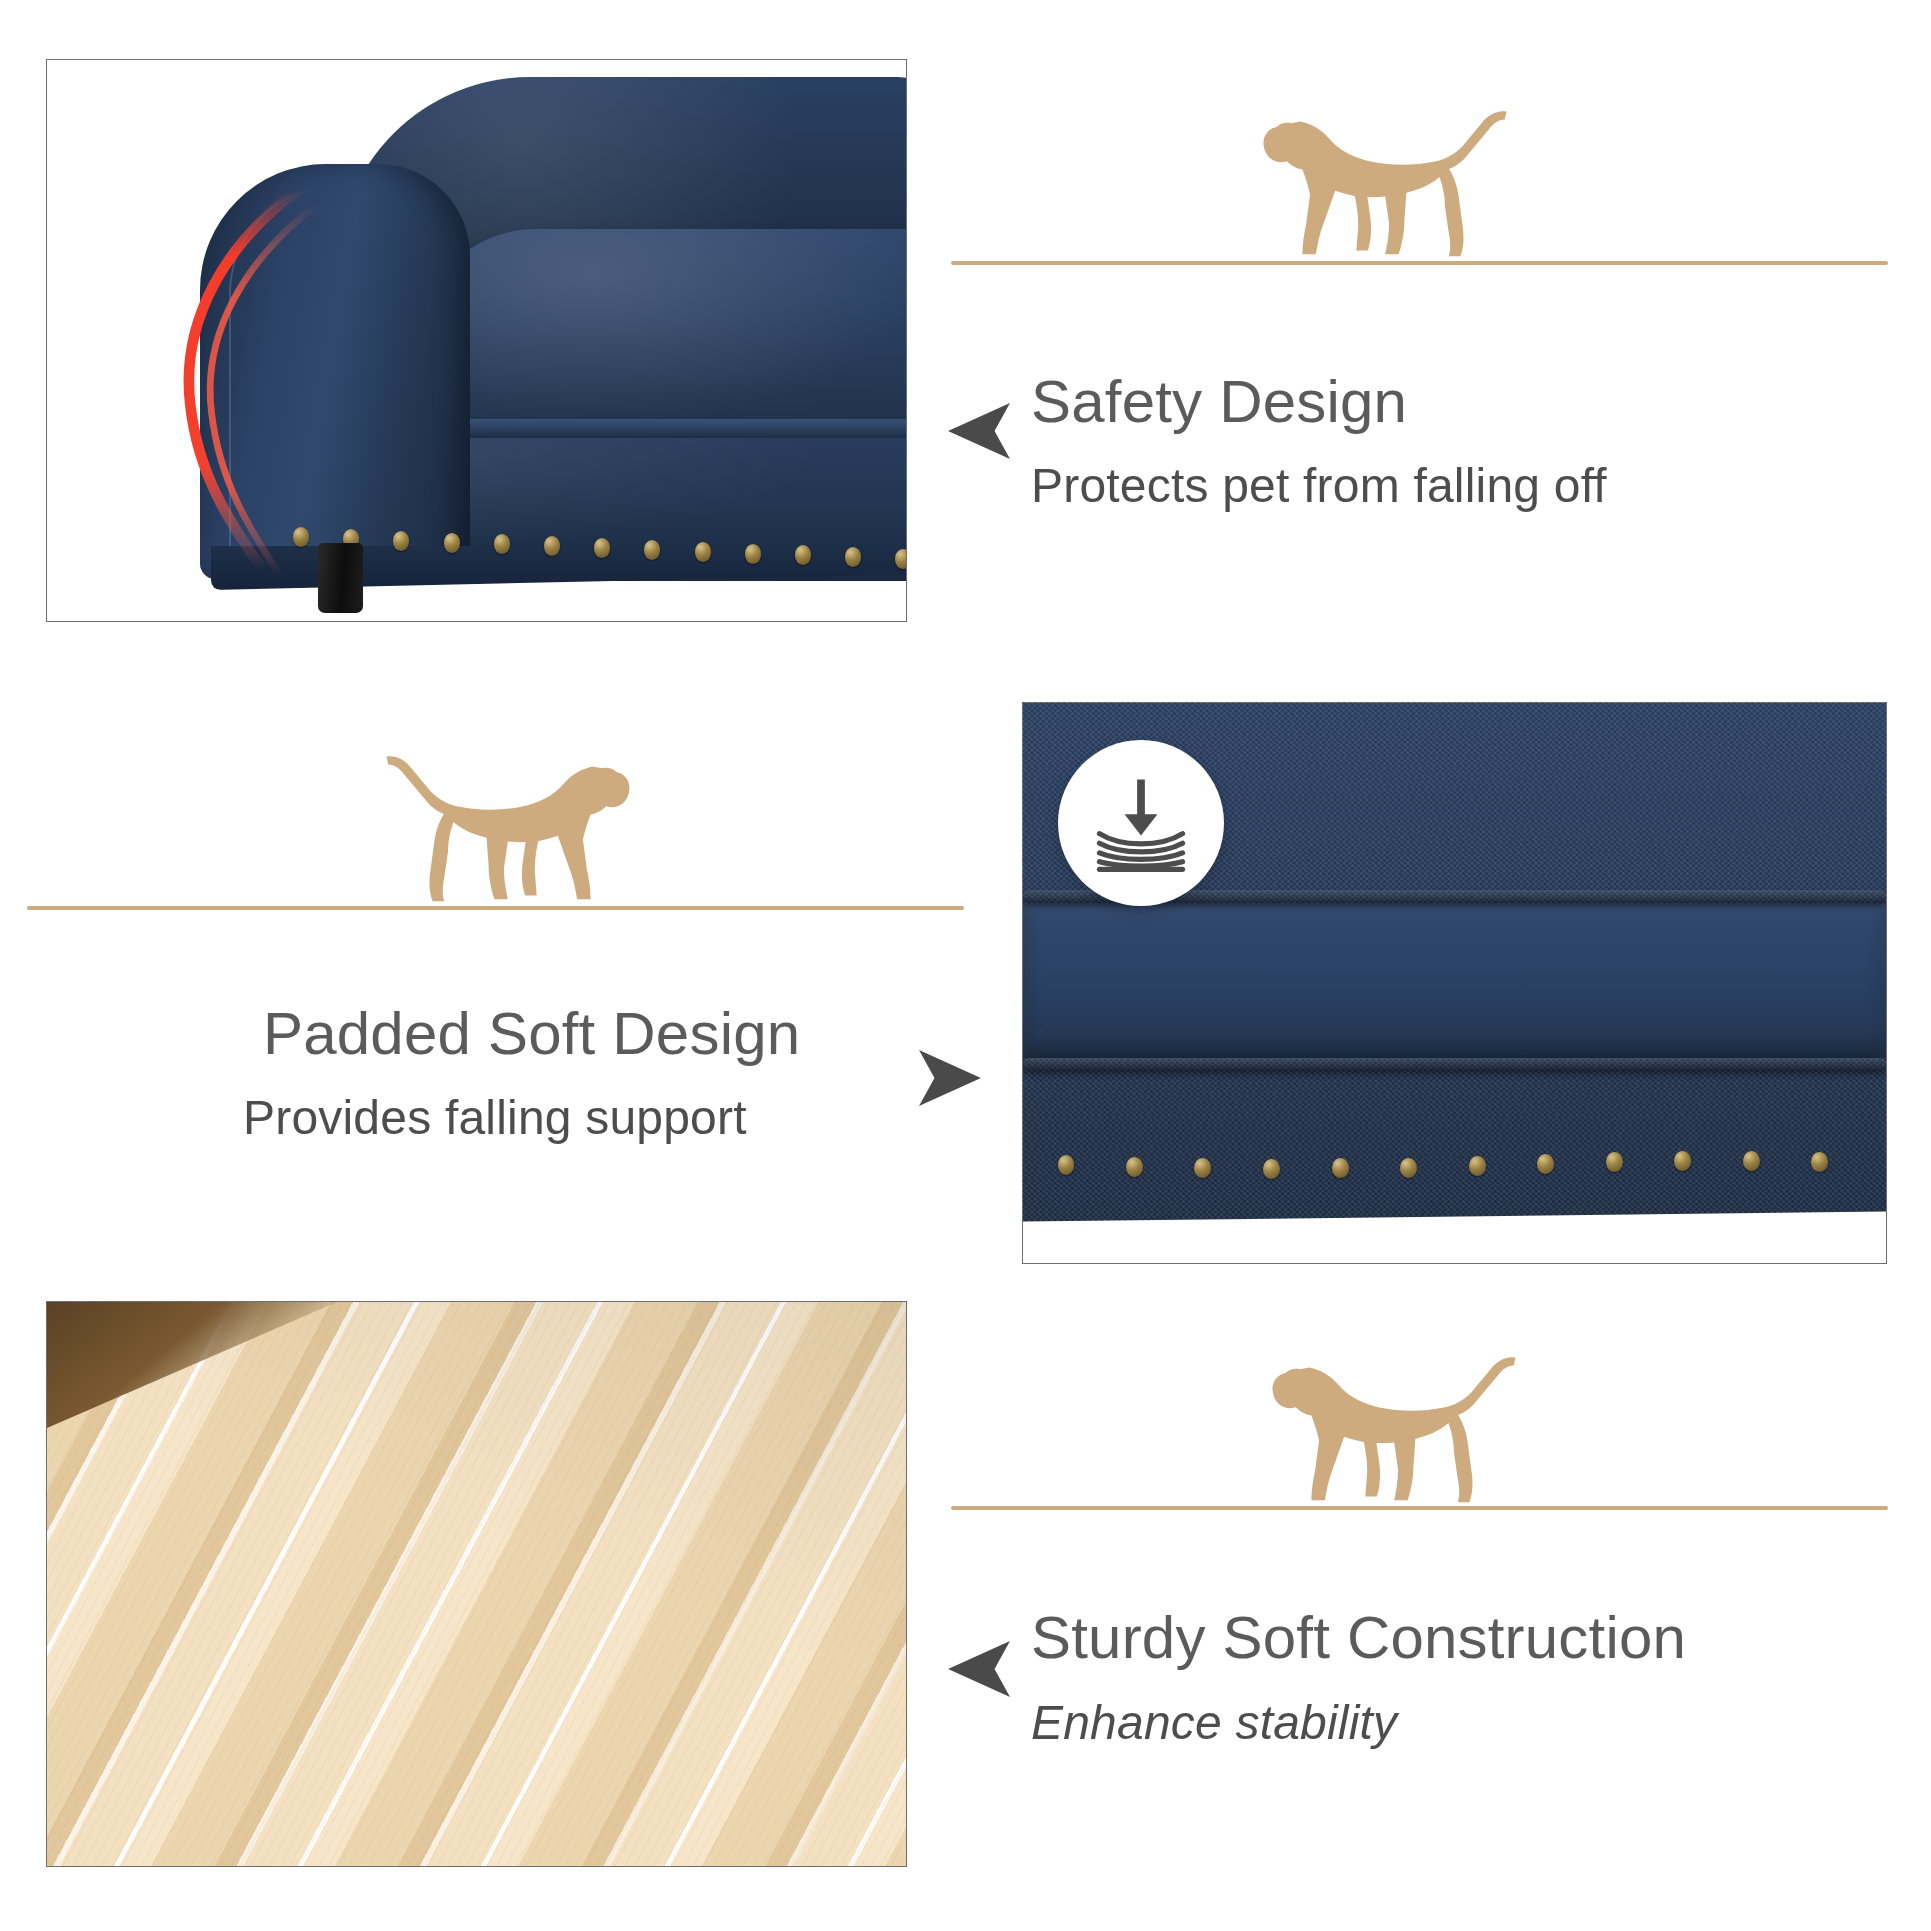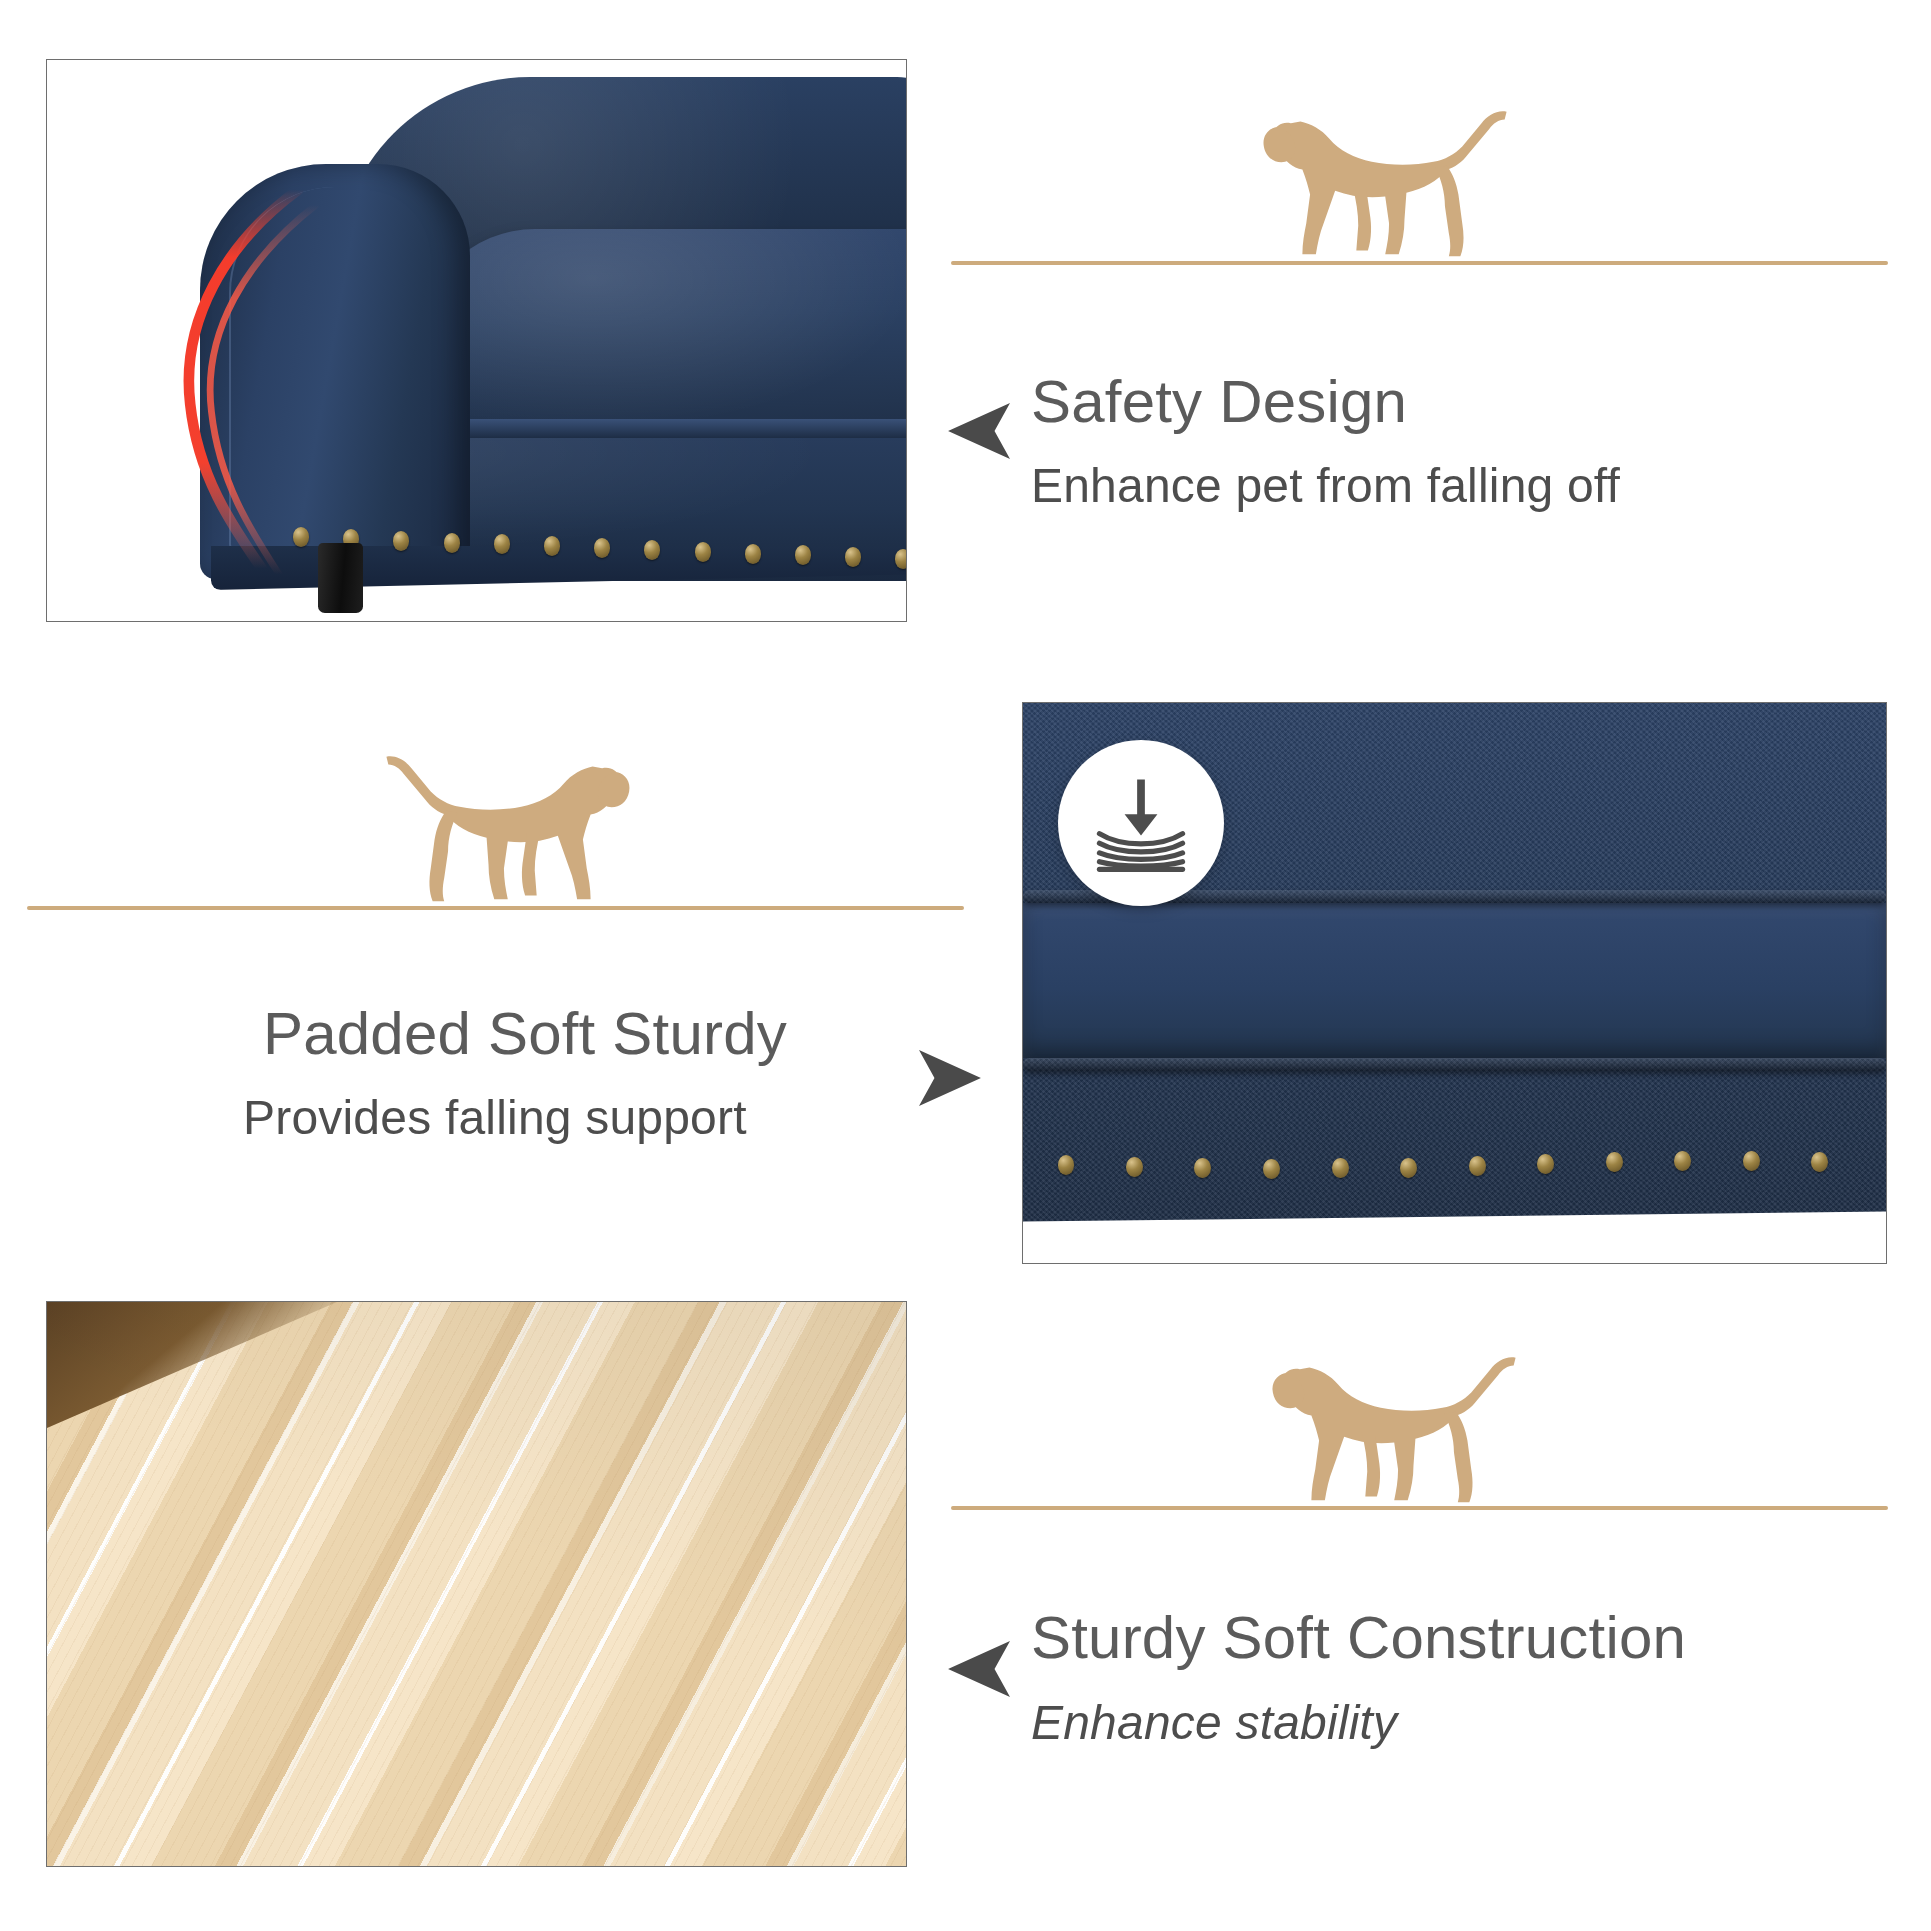--- a/index.html
+++ b/index.html
@@ -255,21 +255,21 @@
         C130 166 130 152 128 140 L124 112 Z"></path>
     </svg>
 
     <div class="rule" id="f1-rule"></div>
 
     <svg class="arrow" id="f1-arrow" viewBox="0 0 70 62">
       <path fill="#4a4a4a" d="M2 31 L66 2 L50 31 L66 60 Z"></path>
     </svg>
 
     <div class="headline" id="f1-head">Safety Design</div>
-    <div class="subline" id="f1-sub">Enhance pet from falling off</div>
+    <div class="subline" id="f1-sub">Protects pet from falling off</div>
   </div>
 
   <div class="feature">
 
     <svg class="dog flip" id="f2-dog" viewBox="0 0 300 190">
       <path fill="#ceab7f" d="M46 46 C38 44 30 48 28 56 C26 64 30 72 36 76 C40 86 48 92 58 94
         C62 104 64 112 66 120 L62 150 C60 160 58 170 58 182 L72 182 C74 170 76 160 80 150
         L92 116 C108 122 126 124 144 122 L148 150 C148 162 146 172 144 182 L158 182
         C162 170 164 158 164 146 L166 118 C184 114 198 106 208 94
         C216 92 224 86 230 78 L252 52 C256 46 262 42 268 42 L270 34
@@ -282,21 +282,21 @@
       <path fill="#ceab7f" d="M110 112 C114 126 116 140 116 152 L114 178 L126 178
         C130 166 130 152 128 140 L124 112 Z"></path>
     </svg>
 
     <div class="rule" id="f2-rule"></div>
 
     <svg class="arrow" id="f2-arrow" viewBox="0 0 70 62">
       <path fill="#4a4a4a" d="M68 31 L4 2 L20 31 L4 60 Z"></path>
     </svg>
 
-    <div class="headline" id="f2-head">Padded Soft Sturdy</div>
+    <div class="headline" id="f2-head">Padded Soft Design</div>
     <div class="subline" id="f2-sub">Provides falling support</div>
   </div>
 
   <div class="photo" id="photo-cushion">
     <div class="fabric"></div>
     <div class="cushion-band"></div>
     <div class="seam seam-a"></div>
     <div class="seam seam-b"></div>
 
     <div class="badge">

